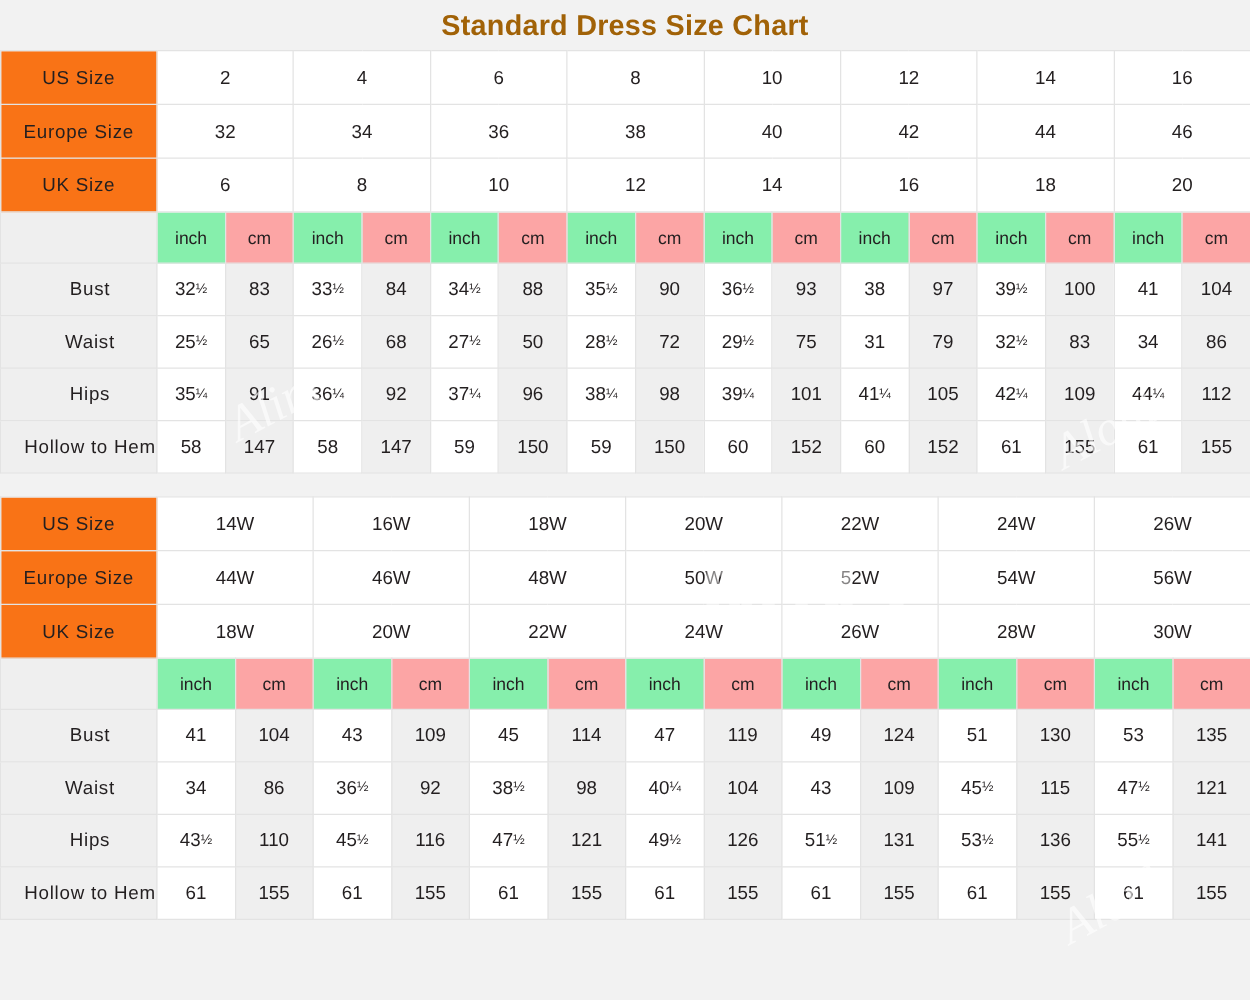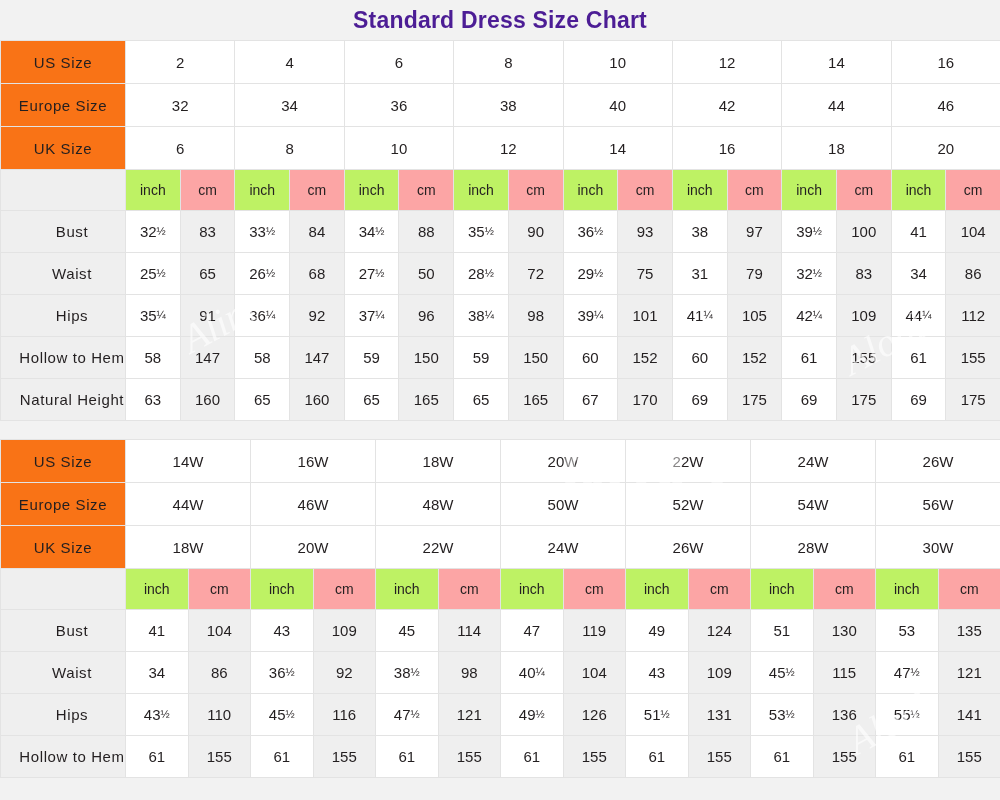--- a/index.html
+++ b/index.html
@@ -14,21 +14,21 @@
     font-family: "Liberation Sans", sans-serif;
     color: #231f20;
   }
 
   .chart-block { width: 1000px; }
 
   .chart-title {
     text-align: center;
     font-size: 23px;
     font-weight: bold;
-    color: #4c1d95;
+    color: #a16207;
     letter-spacing: 0.2px;
     background: #f2f2f2;
   }
   #standard-title { height: 40px; line-height: 40px; }
   #plus-title { height: 40px; line-height: 40px; }
 
   table.size-table {
     border-collapse: collapse;
     width: 1000px;
     table-layout: fixed;
@@ -52,21 +52,21 @@
     color: #262626;
   }
   td.row-label.blank { background: #efefef; }
 
   
   tr.size-row td { height: 42px; background: #ffffff; }
   tr.size-row td.row-label { background: #f97316; }
 
   
   tr.unit-row td { height: 40px; font-size: 14px; }
-  tr.unit-row td.u-inch { background: #bef264; }
+  tr.unit-row td.u-inch { background: #86efac; }
   tr.unit-row td.u-cm { background: #fca5a5; }
   tr.unit-row td.row-label { background: #efefef; border-right-color:#e3e3e3; }
 
   
   tr.meas-row td { height: 41px; }
   tr.meas-row td.v-inch { background: #ffffff; }
   tr.meas-row td.v-cm { background: #efefef; }
   tr.meas-row td.row-label { background: #efefef; padding-left: 18px; }
 
   .frac { font-size: 11px; vertical-align: 2px; }
@@ -251,39 +251,20 @@
             <td class="v-cm">150</td>
             <td class="v-inch">60</td>
             <td class="v-cm">152</td>
             <td class="v-inch">60</td>
             <td class="v-cm">152</td>
             <td class="v-inch">61</td>
             <td class="v-cm">155</td>
             <td class="v-inch">61</td>
             <td class="v-cm">155</td>
           </tr>
-          <tr class="meas-row">
-            <td class="row-label">Natural  Height</td>
-            <td class="v-inch">63</td>
-            <td class="v-cm">160</td>
-            <td class="v-inch">65</td>
-            <td class="v-cm">160</td>
-            <td class="v-inch">65</td>
-            <td class="v-cm">165</td>
-            <td class="v-inch">65</td>
-            <td class="v-cm">165</td>
-            <td class="v-inch">67</td>
-            <td class="v-cm">170</td>
-            <td class="v-inch">69</td>
-            <td class="v-cm">175</td>
-            <td class="v-inch">69</td>
-            <td class="v-cm">175</td>
-            <td class="v-inch">69</td>
-            <td class="v-cm">175</td>
-          </tr>
         </tbody>
     </table>
   </div>
 
   <div class="gap"></div>
 
   <div class="chart-block">
 
     <table class="size-table">
       <colgroup>

